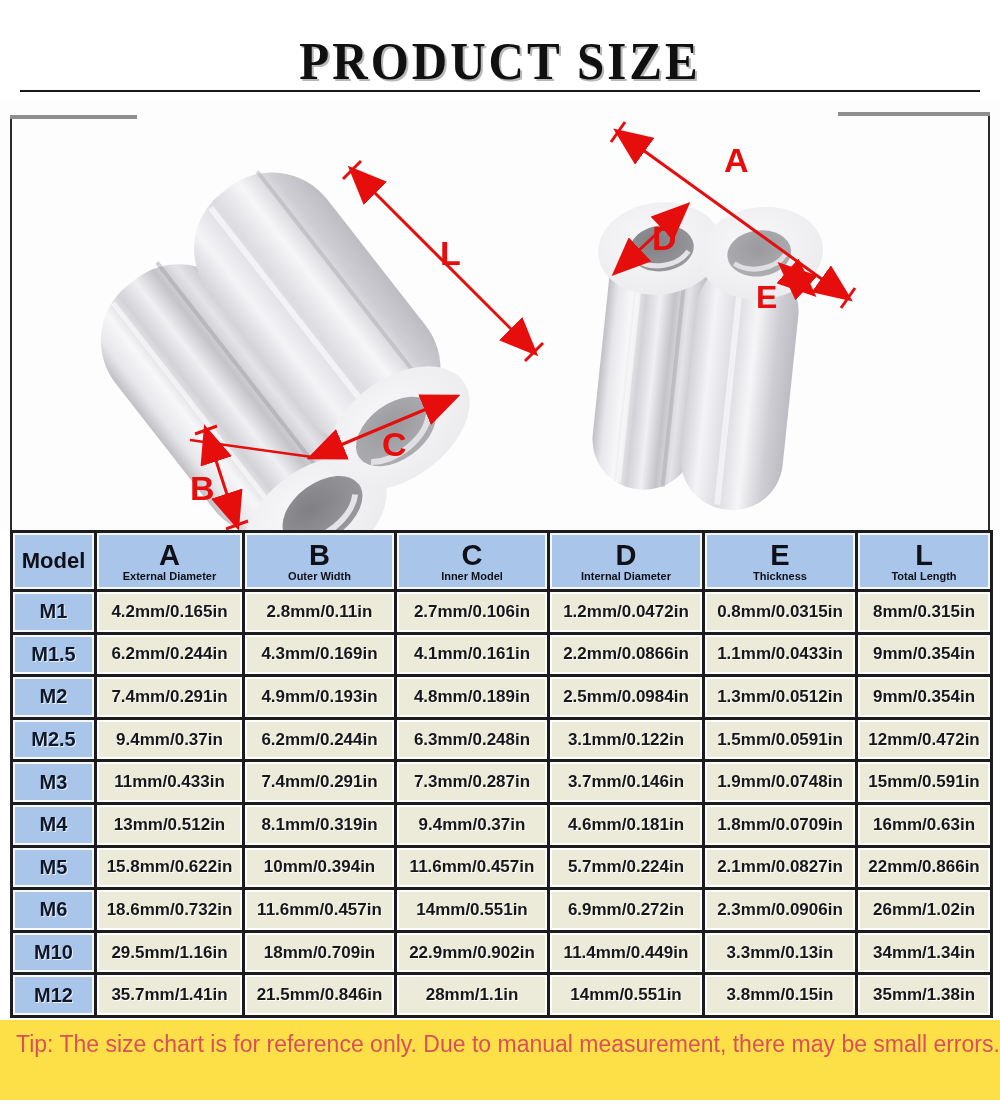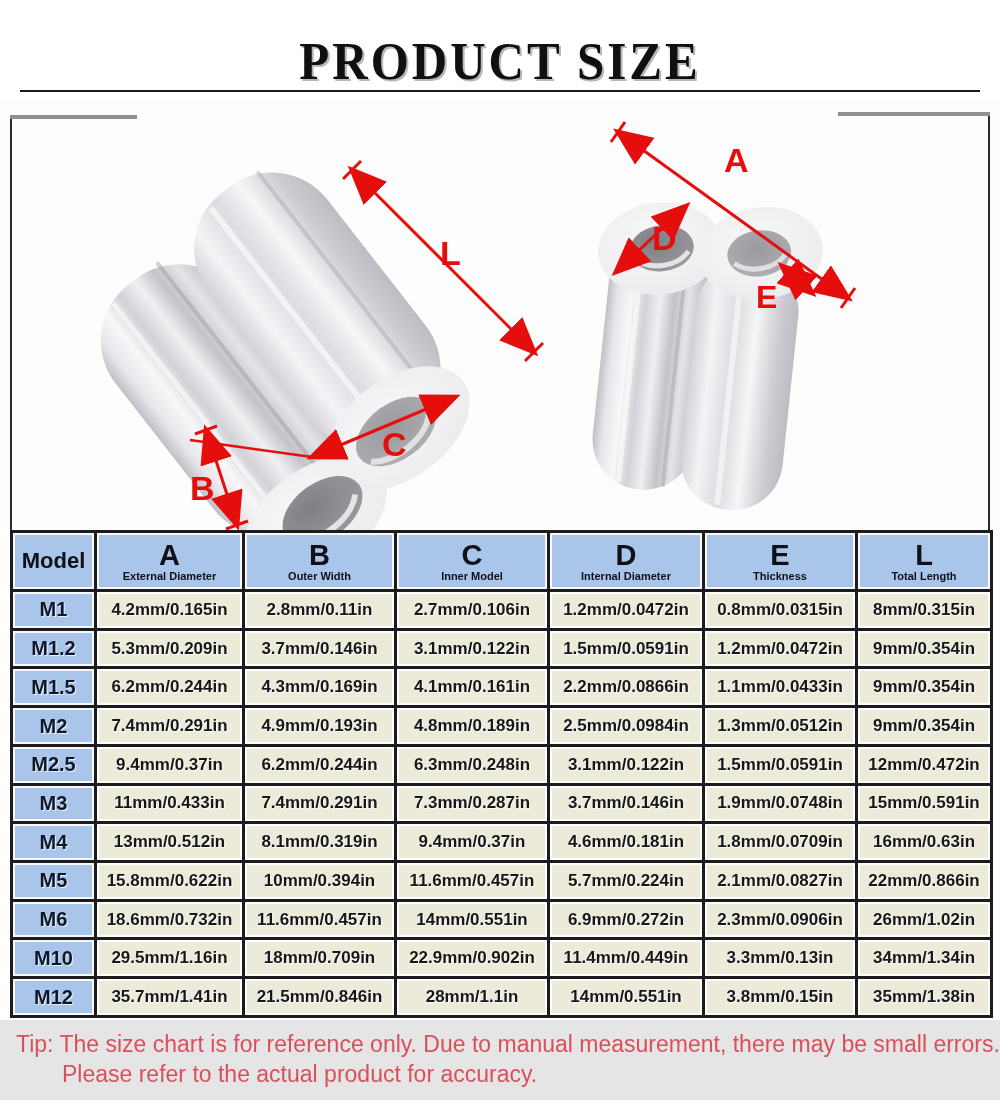--- a/index.html
+++ b/index.html
@@ -30,21 +30,21 @@
   table.size-table thead th{background:#a9c6ea;height:56px;color:#101018;}
   .model-head{font-size:22px;font-weight:bold;}
   .col-letter{font-size:29px;font-weight:bold;line-height:1.05;}
   .col-sub{font-size:11px;font-weight:bold;margin-top:0;}
   table.size-table tbody th{background:#a9c6ea;font-size:20px;font-weight:bold;color:#0f172a;
     text-shadow:1px 1px 0 rgba(255,255,255,0.75);}
   table.size-table tbody td{background:#ecead9;font-size:17px;font-weight:bold;color:#17171a;
     text-shadow:1px 1px 0 rgba(255,255,255,0.9);}
 
   
-  .tip{position:absolute;top:1020px;left:0;width:1000px;height:80px;background:#e5e5e5;
+  .tip{position:absolute;top:1020px;left:0;width:1000px;height:80px;background:#fde047;
     color:#d9505c;font-size:23px;line-height:30px;}
   .tip-line1{margin:9px 0 0 16px;}
   .tip-line2{margin:0 0 0 62px;}
   .bottom-strip{position:absolute;top:1100px;left:0;width:1000px;height:7px;background:#ffffff;}
 </style>
 </head>
 <body>
 
 <div class="page">
 
@@ -214,29 +214,20 @@
       <tr>
             <th>M1</th>
             <td>4.2mm/0.165in</td>
             <td>2.8mm/0.11in</td>
             <td>2.7mm/0.106in</td>
             <td>1.2mm/0.0472in</td>
             <td>0.8mm/0.0315in</td>
             <td>8mm/0.315in</td>
           </tr>
           <tr>
-            <th>M1.2</th>
-            <td>5.3mm/0.209in</td>
-            <td>3.7mm/0.146in</td>
-            <td>3.1mm/0.122in</td>
-            <td>1.5mm/0.0591in</td>
-            <td>1.2mm/0.0472in</td>
-            <td>9mm/0.354in</td>
-          </tr>
-          <tr>
             <th>M1.5</th>
             <td>6.2mm/0.244in</td>
             <td>4.3mm/0.169in</td>
             <td>4.1mm/0.161in</td>
             <td>2.2mm/0.0866in</td>
             <td>1.1mm/0.0433in</td>
             <td>9mm/0.354in</td>
           </tr>
           <tr>
             <th>M2</th>
@@ -309,17 +300,16 @@
             <td>14mm/0.551in</td>
             <td>3.8mm/0.15in</td>
             <td>35mm/1.38in</td>
           </tr>
         </tbody>
     </table>
   </div>
 
   <div class="tip">
     <p class="tip-line1">Tip: The size chart is for reference only. Due to manual measurement, there may be small errors.</p>
-    <p class="tip-line2">Please refer to the actual product for accuracy.</p>
   </div>
   <div class="bottom-strip"></div>
 
 </div>
 
 </body></html>

